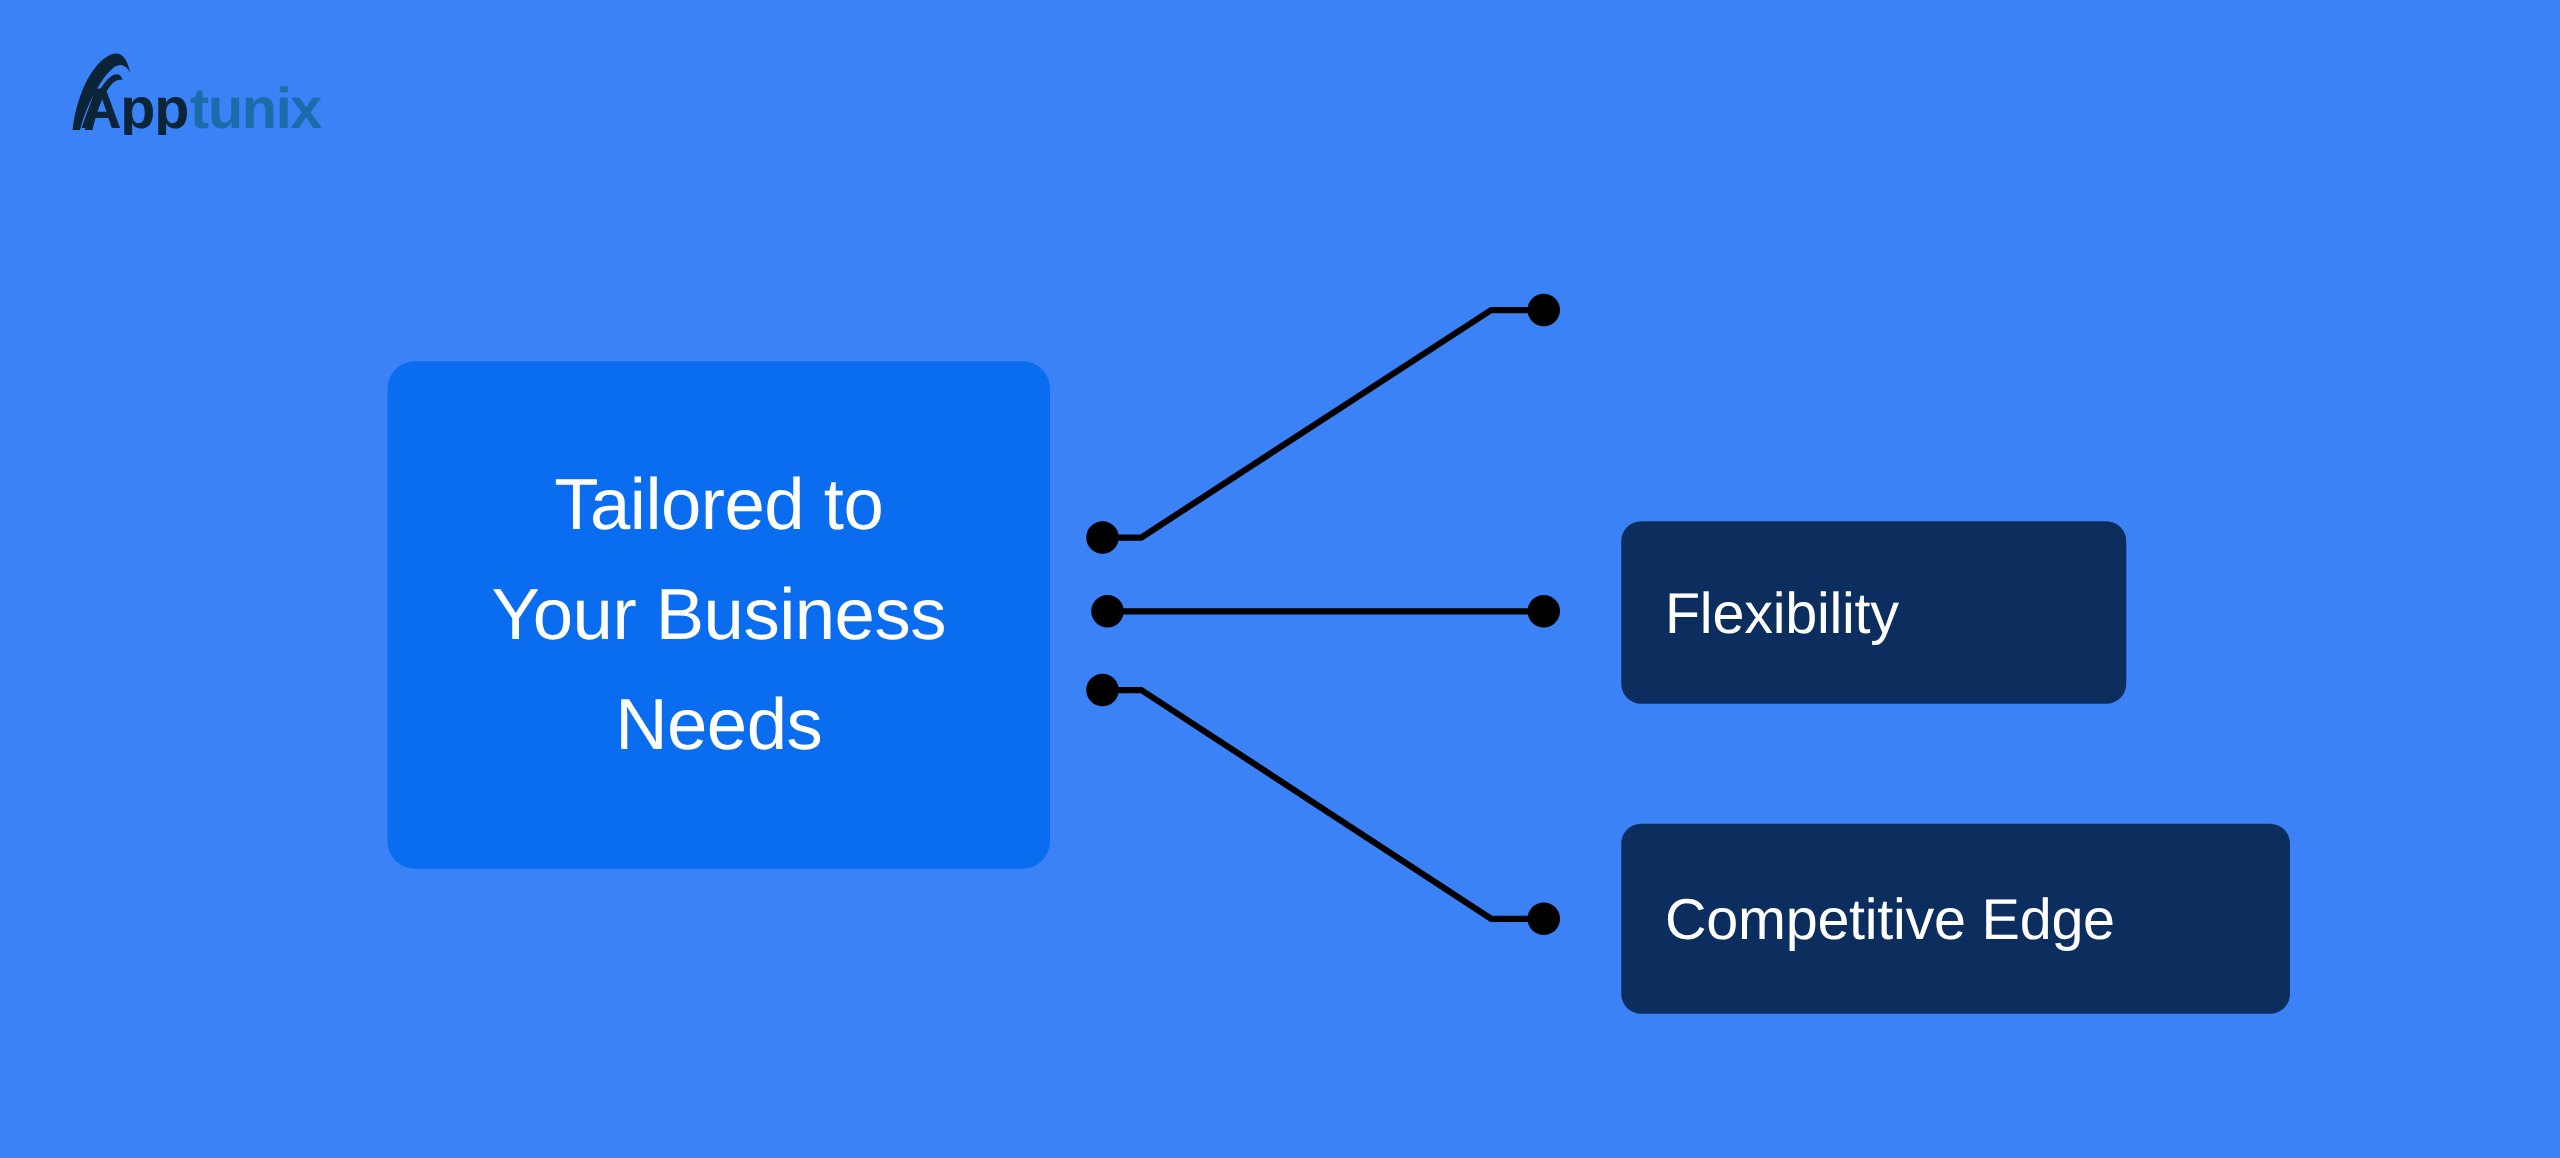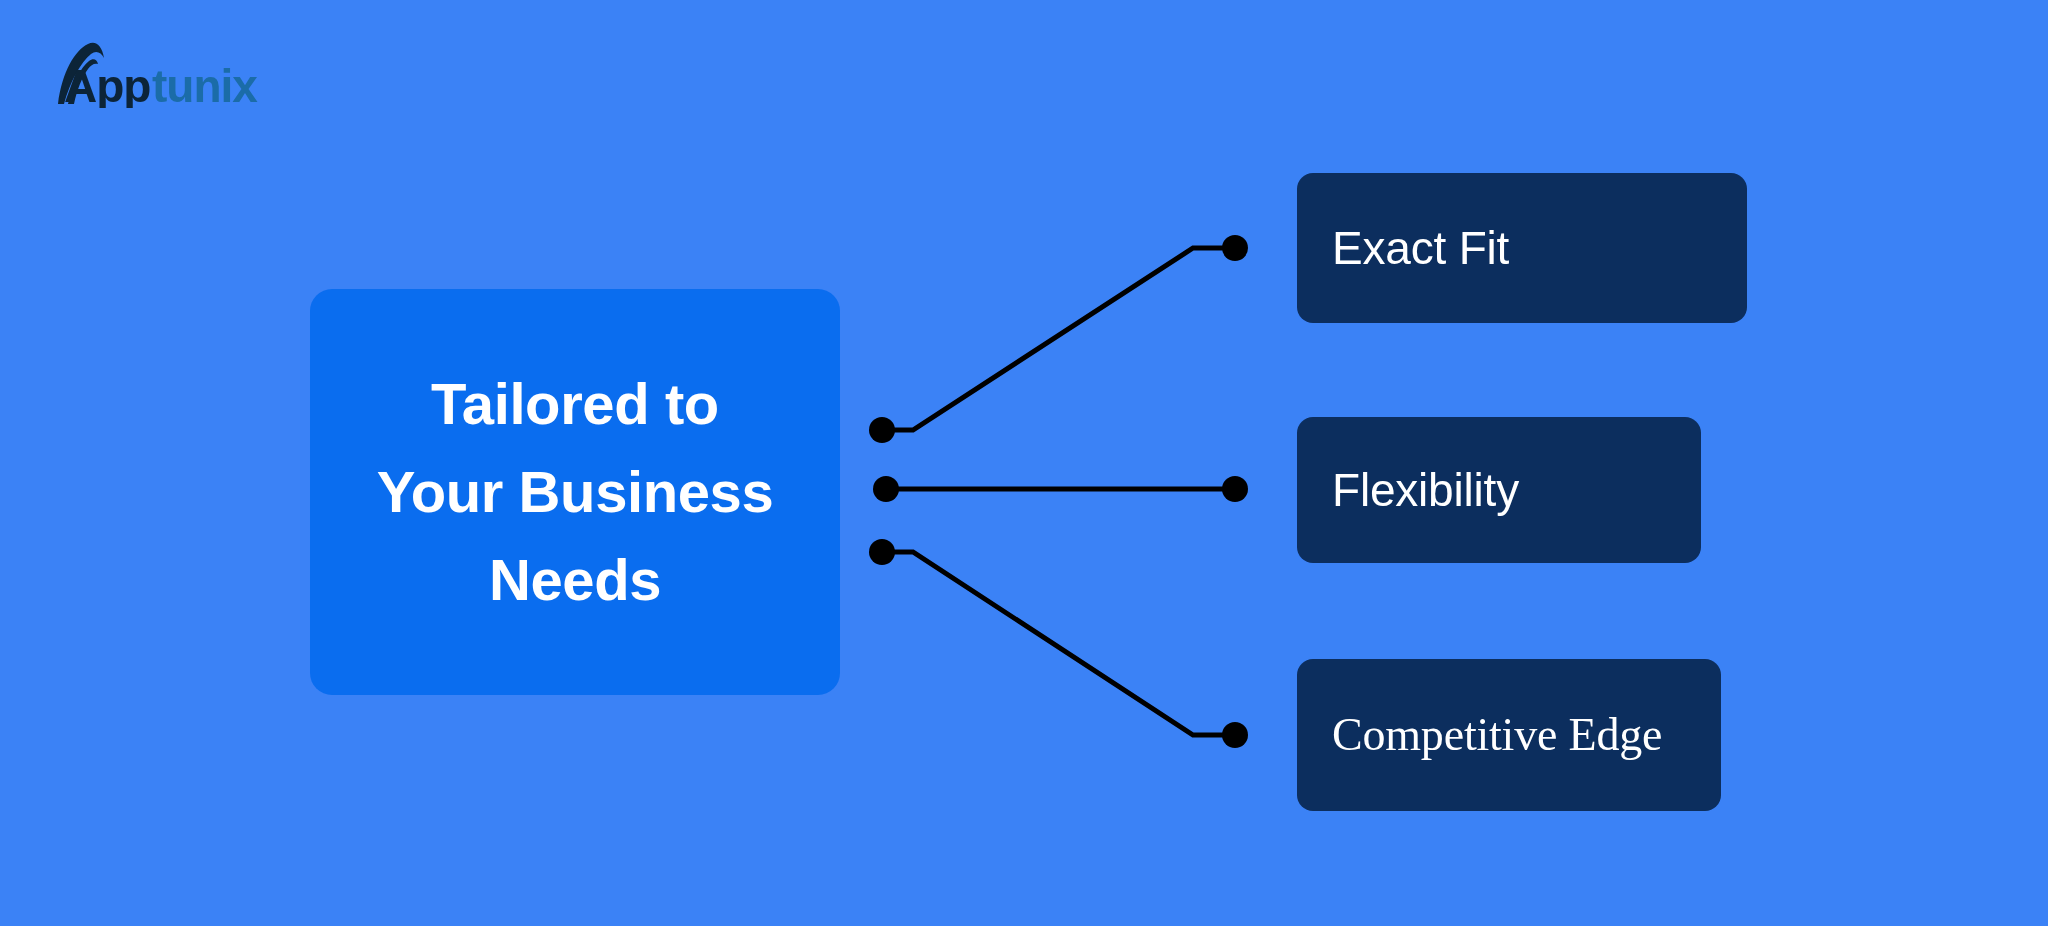--- a/index.html
+++ b/index.html
@@ -51,21 +51,21 @@
     background: #0A6DEF;
     border-radius: 22px;
     display: flex;
     align-items: center;
     justify-content: center;
     box-sizing: border-box;
   }
   #hub-label {
     color: #ffffff;
     font-size: 58px;
-    font-weight: bold;
+    font-weight: normal;
     line-height: 88px;
     text-align: center;
     letter-spacing: -0.4px;
     white-space: pre-line;
   }
 
   
   #connectors {
     position: absolute;
     left: 0;
@@ -88,21 +88,21 @@
   .branch-label {
     color: #ffffff;
     font-size: 46px;
     font-weight: normal;
     line-height: 1;
     letter-spacing: -0.2px;
     white-space: nowrap;
   }
   #branch-0 { left: 1297px; top: 173px; width: 450px; height: 150px; }
   #branch-1 { left: 1297px; top: 417px; width: 404px; height: 146px; }
-  #branch-2 { left: 1297px; top: 659px; width: 424px; height: 152px; font-family: Liberation Serif, serif; }
+  #branch-2 { left: 1297px; top: 659px; width: 535px; height: 152px; }
 </style>
 </head>
 <body>
 
 <div id="canvas">
 
   <div id="logo">
     <svg id="logo-mark" viewBox="0 0 230 70">
 
       <path d="M 10 66 C 14 34 27 12 40 6 C 48 2 54 8 56 20 C 53 14 48 12 43 16 C 33 24 22 44 16 66 Z" fill="#0C2438"></path>
@@ -130,23 +130,20 @@
     <circle cx="1235" cy="489" r="13" fill="#000000"></circle>
     <circle cx="1235" cy="735" r="13" fill="#000000"></circle>
   </svg>
 
   <div id="hub">
     <div id="hub-label">Tailored to
 Your Business
 Needs</div>
   </div>
 
-  <div id="branch-0" class="branch-box">
-    <span class="branch-label">Exact Fit</span>
-  </div>
 
   <div id="branch-1" class="branch-box">
     <span class="branch-label">Flexibility</span>
   </div>
 
   <div id="branch-2" class="branch-box">
     <span class="branch-label">Competitive Edge</span>
   </div>
 
 </div>

